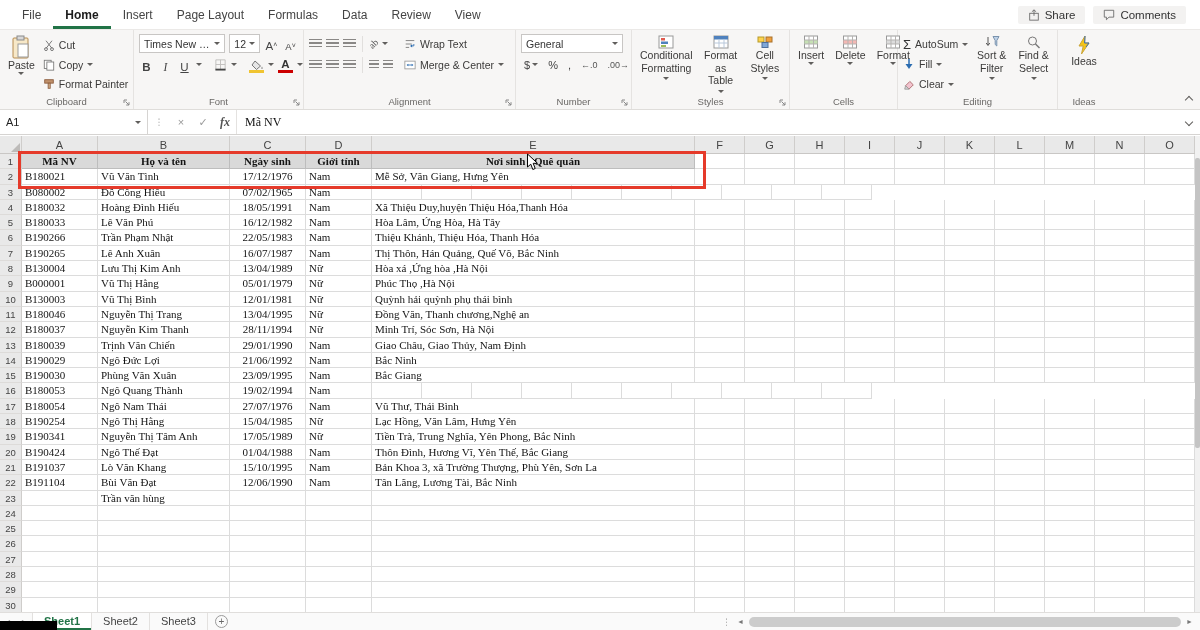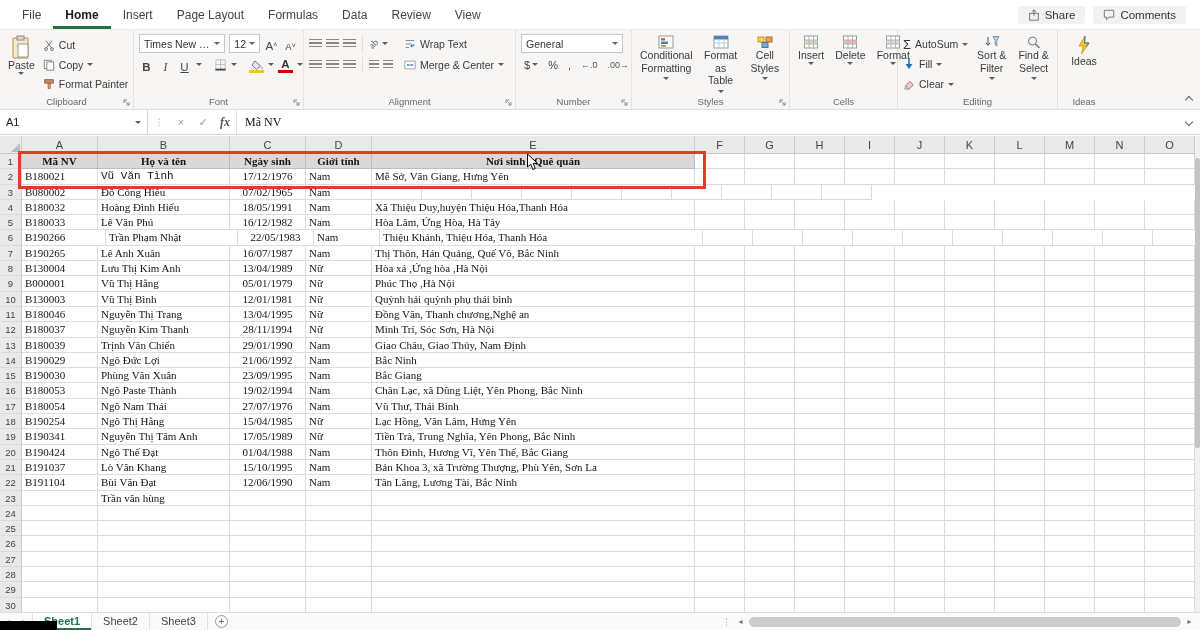--- a/index.html
+++ b/index.html
@@ -474,21 +474,21 @@
           <div class="cell" style="width: 50px;"></div>
           <div class="cell" style="width: 50px;"></div>
           <div class="cell" style="width: 50px;"></div>
           <div class="cell" style="width: 50px;"></div>
           <div class="cell" style="width: 50px;"></div>
           <div class="cell" style="width: 50px;"></div>
         </div>
         <div class="grid-row">
           <div class="row-num">2</div>
           <div class="cell" style="width: 76px;">B180021</div>
-          <div class="cell" style="width: 132px; font-family: Liberation Mono, monospace;">Vũ Văn Tình</div>
+          <div class="cell" style="width: 132px;">Vũ Văn Tình</div>
           <div class="cell c2" style="width: 76px;">17/12/1976</div>
           <div class="cell" style="width: 66px;">Nam</div>
           <div class="cell" style="width: 323px;">Mễ Sở, Văn Giang, Hưng Yên</div>
           <div class="cell" style="width: 50px;"></div>
           <div class="cell" style="width: 50px;"></div>
           <div class="cell" style="width: 50px;"></div>
           <div class="cell" style="width: 50px;"></div>
           <div class="cell" style="width: 50px;"></div>
           <div class="cell" style="width: 50px;"></div>
           <div class="cell" style="width: 50px;"></div>
@@ -544,21 +544,21 @@
           <div class="cell" style="width: 50px;"></div>
           <div class="cell" style="width: 50px;"></div>
           <div class="cell" style="width: 50px;"></div>
           <div class="cell" style="width: 50px;"></div>
           <div class="cell" style="width: 50px;"></div>
           <div class="cell" style="width: 50px;"></div>
           <div class="cell" style="width: 50px;"></div>
         </div>
         <div class="grid-row">
           <div class="row-num">6</div>
-          <div class="cell" style="width: 84px;">B190266</div>
+          <div class="cell" style="width: 76px;">B190266</div>
           <div class="cell" style="width: 132px;">Trần Phạm Nhật</div>
           <div class="cell c2" style="width: 76px;">22/05/1983</div>
           <div class="cell" style="width: 66px;">Nam</div>
           <div class="cell" style="width: 323px;">Thiệu Khánh, Thiệu Hóa, Thanh Hóa</div>
           <div class="cell" style="width: 50px;"></div>
           <div class="cell" style="width: 50px;"></div>
           <div class="cell" style="width: 50px;"></div>
           <div class="cell" style="width: 50px;"></div>
           <div class="cell" style="width: 50px;"></div>
           <div class="cell" style="width: 50px;"></div>
@@ -725,24 +725,23 @@
           <div class="cell" style="width: 50px;"></div>
           <div class="cell" style="width: 50px;"></div>
           <div class="cell" style="width: 50px;"></div>
           <div class="cell" style="width: 50px;"></div>
           <div class="cell" style="width: 50px;"></div>
           <div class="cell" style="width: 50px;"></div>
         </div>
         <div class="grid-row">
           <div class="row-num">16</div>
           <div class="cell" style="width: 76px;">B180053</div>
-          <div class="cell" style="width: 132px;">Ngô Paste Thành</div>
+          <div class="cell" style="width: 132px;">Ngô Quang Thành</div>
           <div class="cell c2" style="width: 76px;">19/02/1994</div>
           <div class="cell" style="width: 66px;">Nam</div>
-          <div class="cell" style="width: 323px;">Chân Lạc, xã Dũng Liệt, Yên Phong, Bắc Ninh</div>
           <div class="cell" style="width: 50px;"></div>
           <div class="cell" style="width: 50px;"></div>
           <div class="cell" style="width: 50px;"></div>
           <div class="cell" style="width: 50px;"></div>
           <div class="cell" style="width: 50px;"></div>
           <div class="cell" style="width: 50px;"></div>
           <div class="cell" style="width: 50px;"></div>
           <div class="cell" style="width: 50px;"></div>
           <div class="cell" style="width: 50px;"></div>
           <div class="cell" style="width: 50px;"></div>

